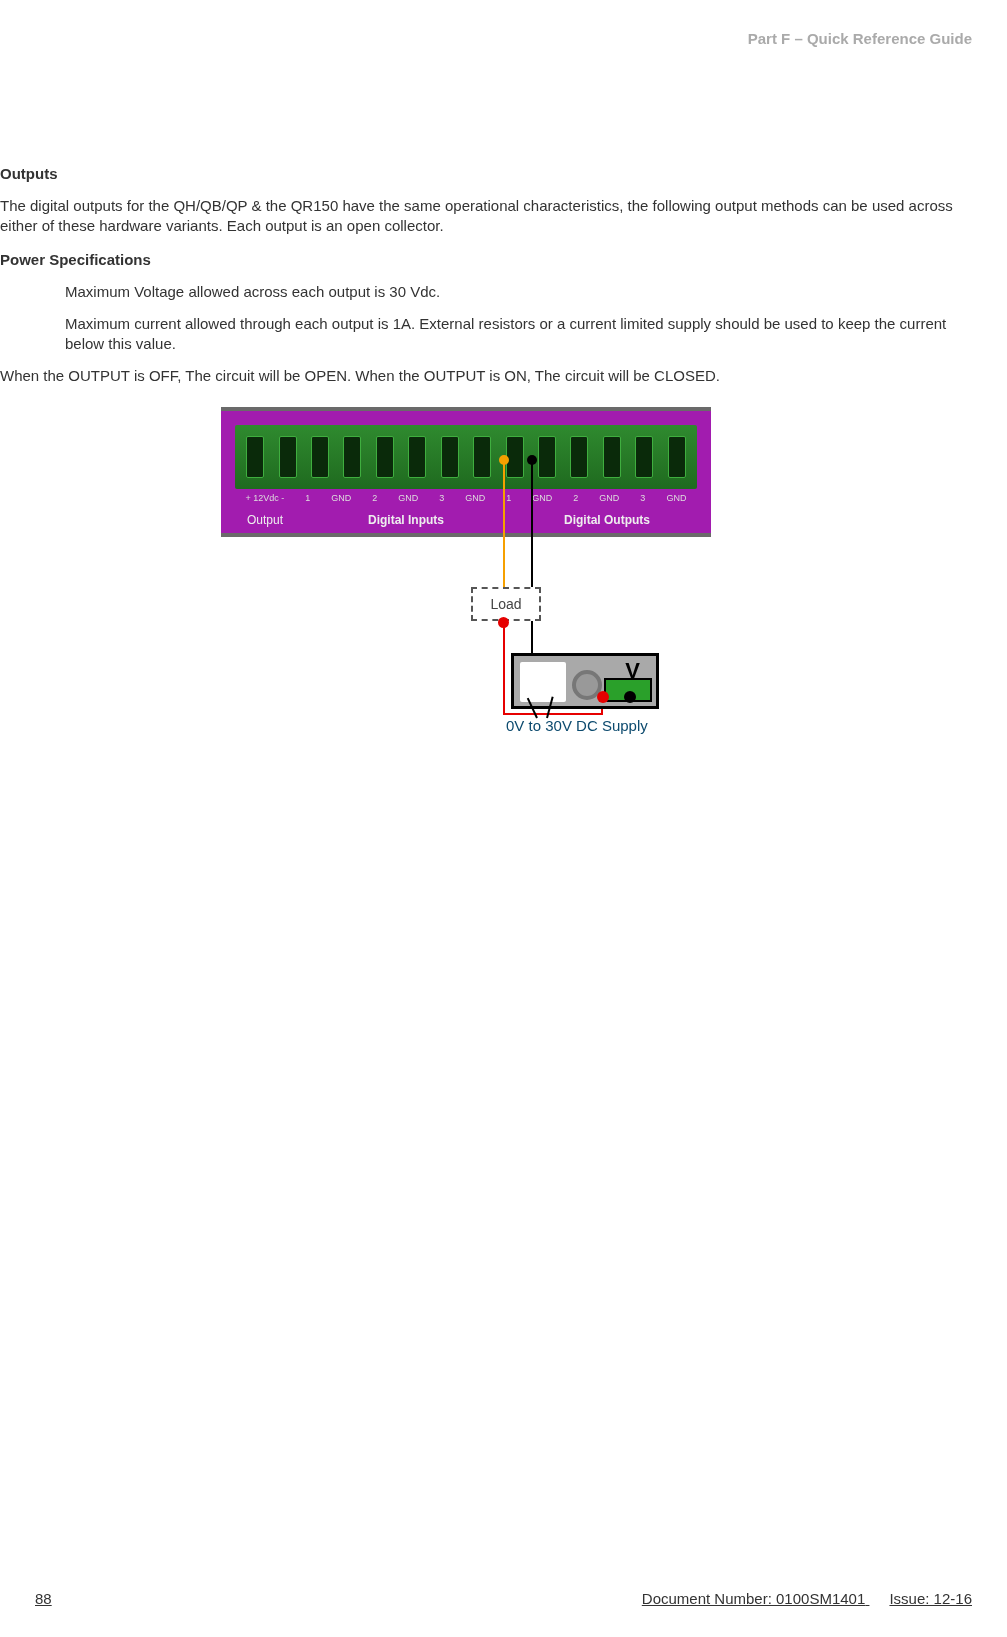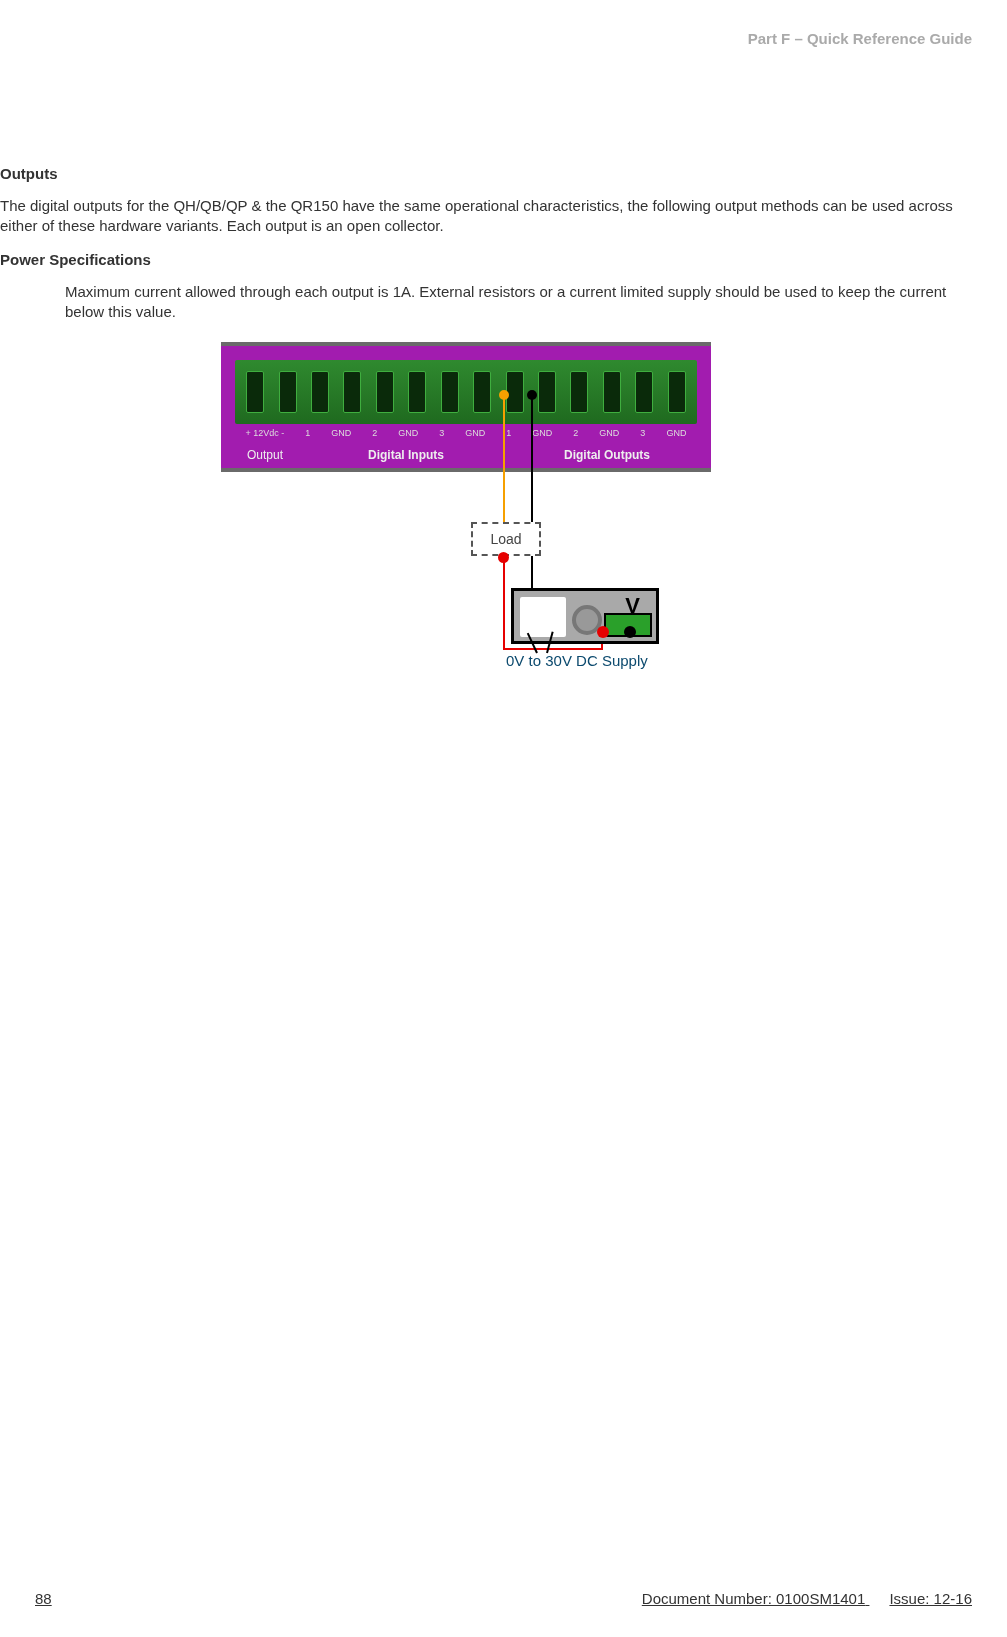--- a/index.html
+++ b/index.html
@@ -188,22 +188,24 @@
 </head>
 <body>
 
 <div class="page-header">Part F – Quick Reference Guide</div>
 
 <div class="content">
   <div class="section-heading">Outputs</div>
   <div class="body-text">The digital outputs for the QH/QB/QP &amp; the QR150 have the same operational characteristics, the following output methods can be used across either of these hardware variants. Each output is an open collector.</div>
 
   <div class="section-heading">Power Specifications</div>
+  <div class="body-text indented">Maximum Voltage allowed across each output is 30 Vdc.</div>
   <div class="body-text indented">Maximum current allowed through each output is 1A. External resistors or a current limited supply should be used to keep the current below this value.</div>
 
+  <div class="body-text">When the OUTPUT is OFF, The circuit will be OPEN. When the OUTPUT is ON, The circuit will be CLOSED.</div>
 
   <div class="diagram-wrap">
     <div class="diagram">
       <div class="terminal">
         <div class="connector">
           <div class="slot"></div>
           <div class="slot"></div>
           <div class="slot"></div>
           <div class="slot"></div>
           <div class="slot"></div>

